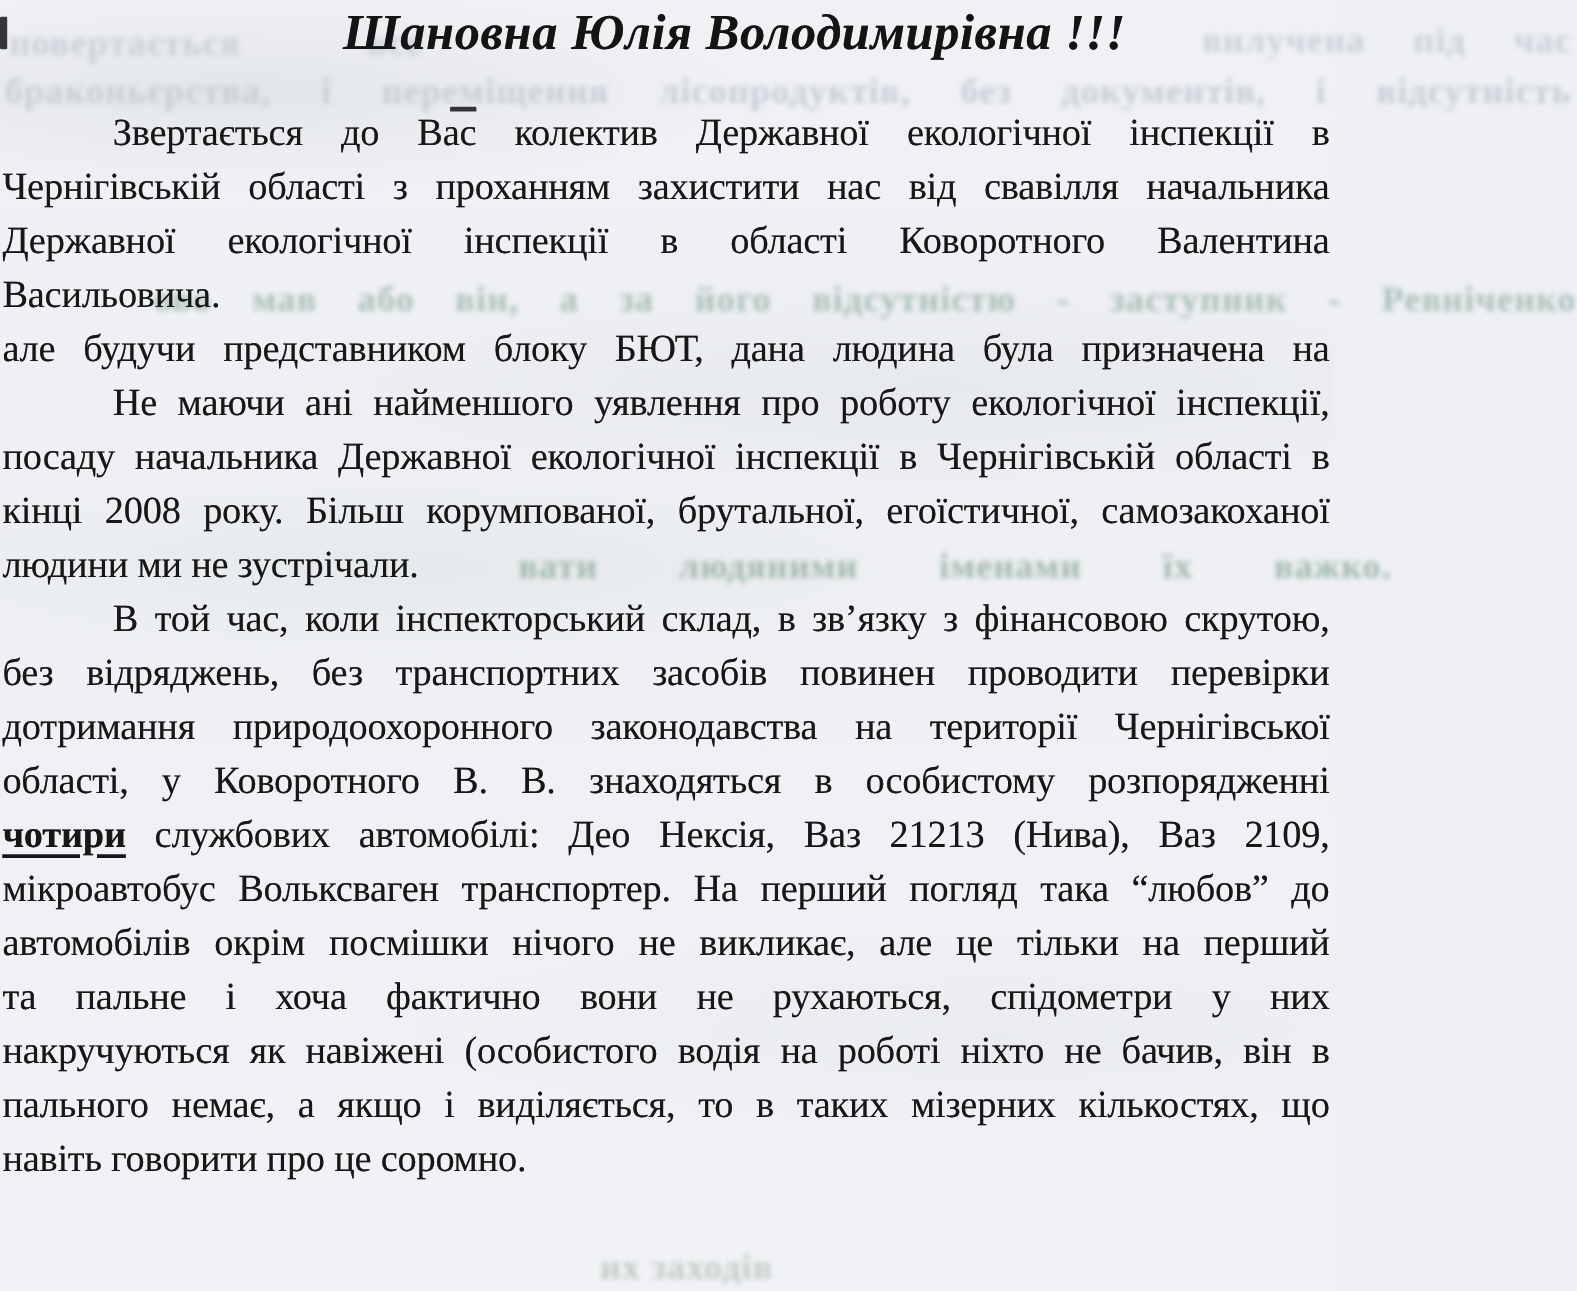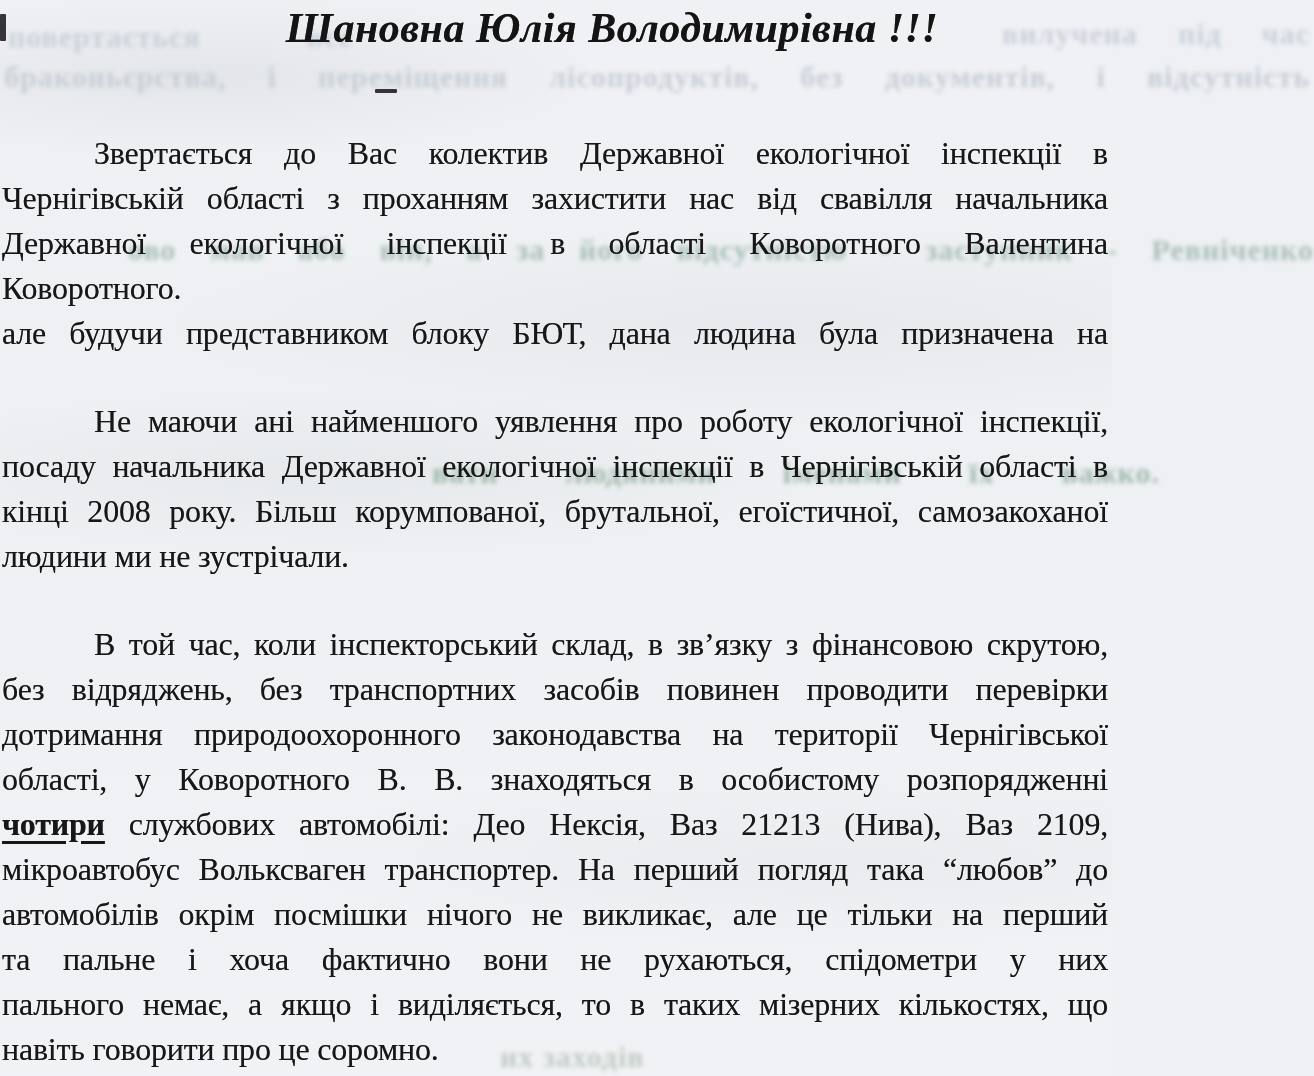--- a/index.html
+++ b/index.html
@@ -62,21 +62,21 @@
     font-size:32px;
     color:#171717;
     letter-spacing:-0.2px;
     text-align:justify;
     text-align-last:justify;
     text-shadow:0 0 0.5px rgba(10,10,10,0.55);
     white-space:nowrap;
   }
   .line.just{white-space:normal;}
   .line.nojust{text-align:left;text-align-last:left;}
-  .line.indent{text-indent:92px;margin-top:43px;}
+  .line.indent{text-indent:92px;}
   .b{font-weight:bold;}
   .u{
     text-decoration:underline;
     text-decoration-thickness:3px;
     text-underline-offset:6px;
   }
 </style>
 </head>
 <body>
 
@@ -95,31 +95,32 @@
       <div class="artifact" style="left: 0px; top: 14px; width: 6px; height: 27px;"></div>
       <div class="artifact" style="left: 375px; top: 89px; width: 22px; height: 4px;"></div>
     </div>
 
   <div class="title">Шановна Юлія Володимирівна !!!</div>
 
   <div class="text-layer">
       <div class="line indent just"><span>Звертається до Вас колектив Державної екологічної інспекції в</span></div>
       <div class="line just"><span>Чернігівській області з проханням захистити нас від свавілля начальника</span></div>
       <div class="line just"><span>Державної екологічної інспекції в області Коворотного Валентина</span></div>
-      <div class="line nojust"><span>Коворотного.</span></div>
+      <div class="line nojust"><span>Васильовича.</span></div>
       <div class="line just"><span>але будучи представником блоку БЮТ, дана людина була призначена на</span></div>
       <div class="line indent just"><span>Не маючи ані найменшого уявлення про роботу екологічної інспекції,</span></div>
       <div class="line just"><span>посаду начальника Державної екологічної інспекції в Чернігівській області в</span></div>
       <div class="line just"><span>кінці 2008 року. Більш корумпованої, брутальної, егоїстичної, самозакоханої</span></div>
       <div class="line nojust"><span>людини ми не зустрічали.</span></div>
       <div class="line indent just"><span>В той час, коли інспекторський склад, в зв’язку  з фінансовою скрутою,</span></div>
       <div class="line just"><span>без відряджень, без транспортних засобів повинен проводити перевірки</span></div>
       <div class="line just"><span>дотримання природоохоронного законодавства на території Чернігівської</span></div>
       <div class="line just"><span>області, у Коворотного В. В. знаходяться в особистому розпорядженні</span></div>
       <div class="line just"><span class="b u">чотири</span><span> службових автомобілі: Део Нексія, Ваз 21213 (Нива), Ваз 2109,</span></div>
       <div class="line just"><span>мікроавтобус Вольксваген транспортер. На перший погляд така “любов” до</span></div>
       <div class="line just"><span>автомобілів окрім посмішки нічого не викликає, але це тільки на перший</span></div>
       <div class="line just"><span>та пальне і хоча фактично вони не рухаються, спідометри у них</span></div>
+      <div class="line just"><span>накручуються як навіжені (особистого водія на роботі ніхто не бачив, він в</span></div>
       <div class="line just"><span>пального немає, а якщо і виділяється, то в таких мізерних кількостях, що</span></div>
       <div class="line nojust"><span>навіть говорити про це соромно.</span></div>
     </div>
 
 </div>
 
 </body></html>

